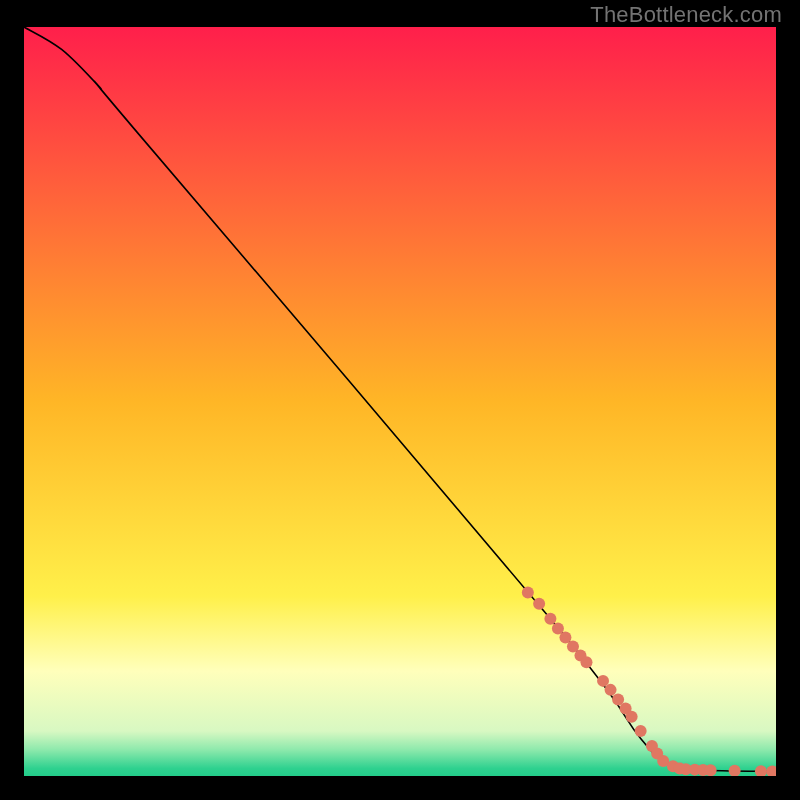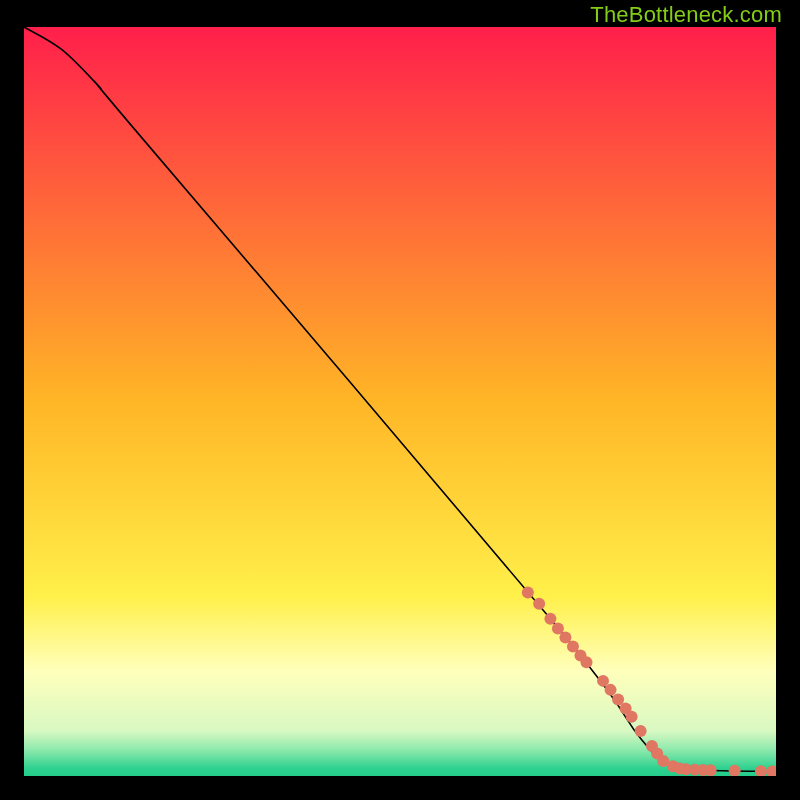--- a/index.html
+++ b/index.html
@@ -14,21 +14,21 @@
   .frame {
     position: relative;
     width: 800px;
     height: 800px;
     background: #000;
   }
   .attribution {
     position: absolute;
     top: 2px;
     right: 18px;
-    color: #84cc16;
+    color: #737373;
     font-size: 22px;
     letter-spacing: 0.2px;
     font-weight: 400;
   }
   
   .plot {
     position: absolute;
     left: 24px;
     top: 27px;
     width: 752px;

